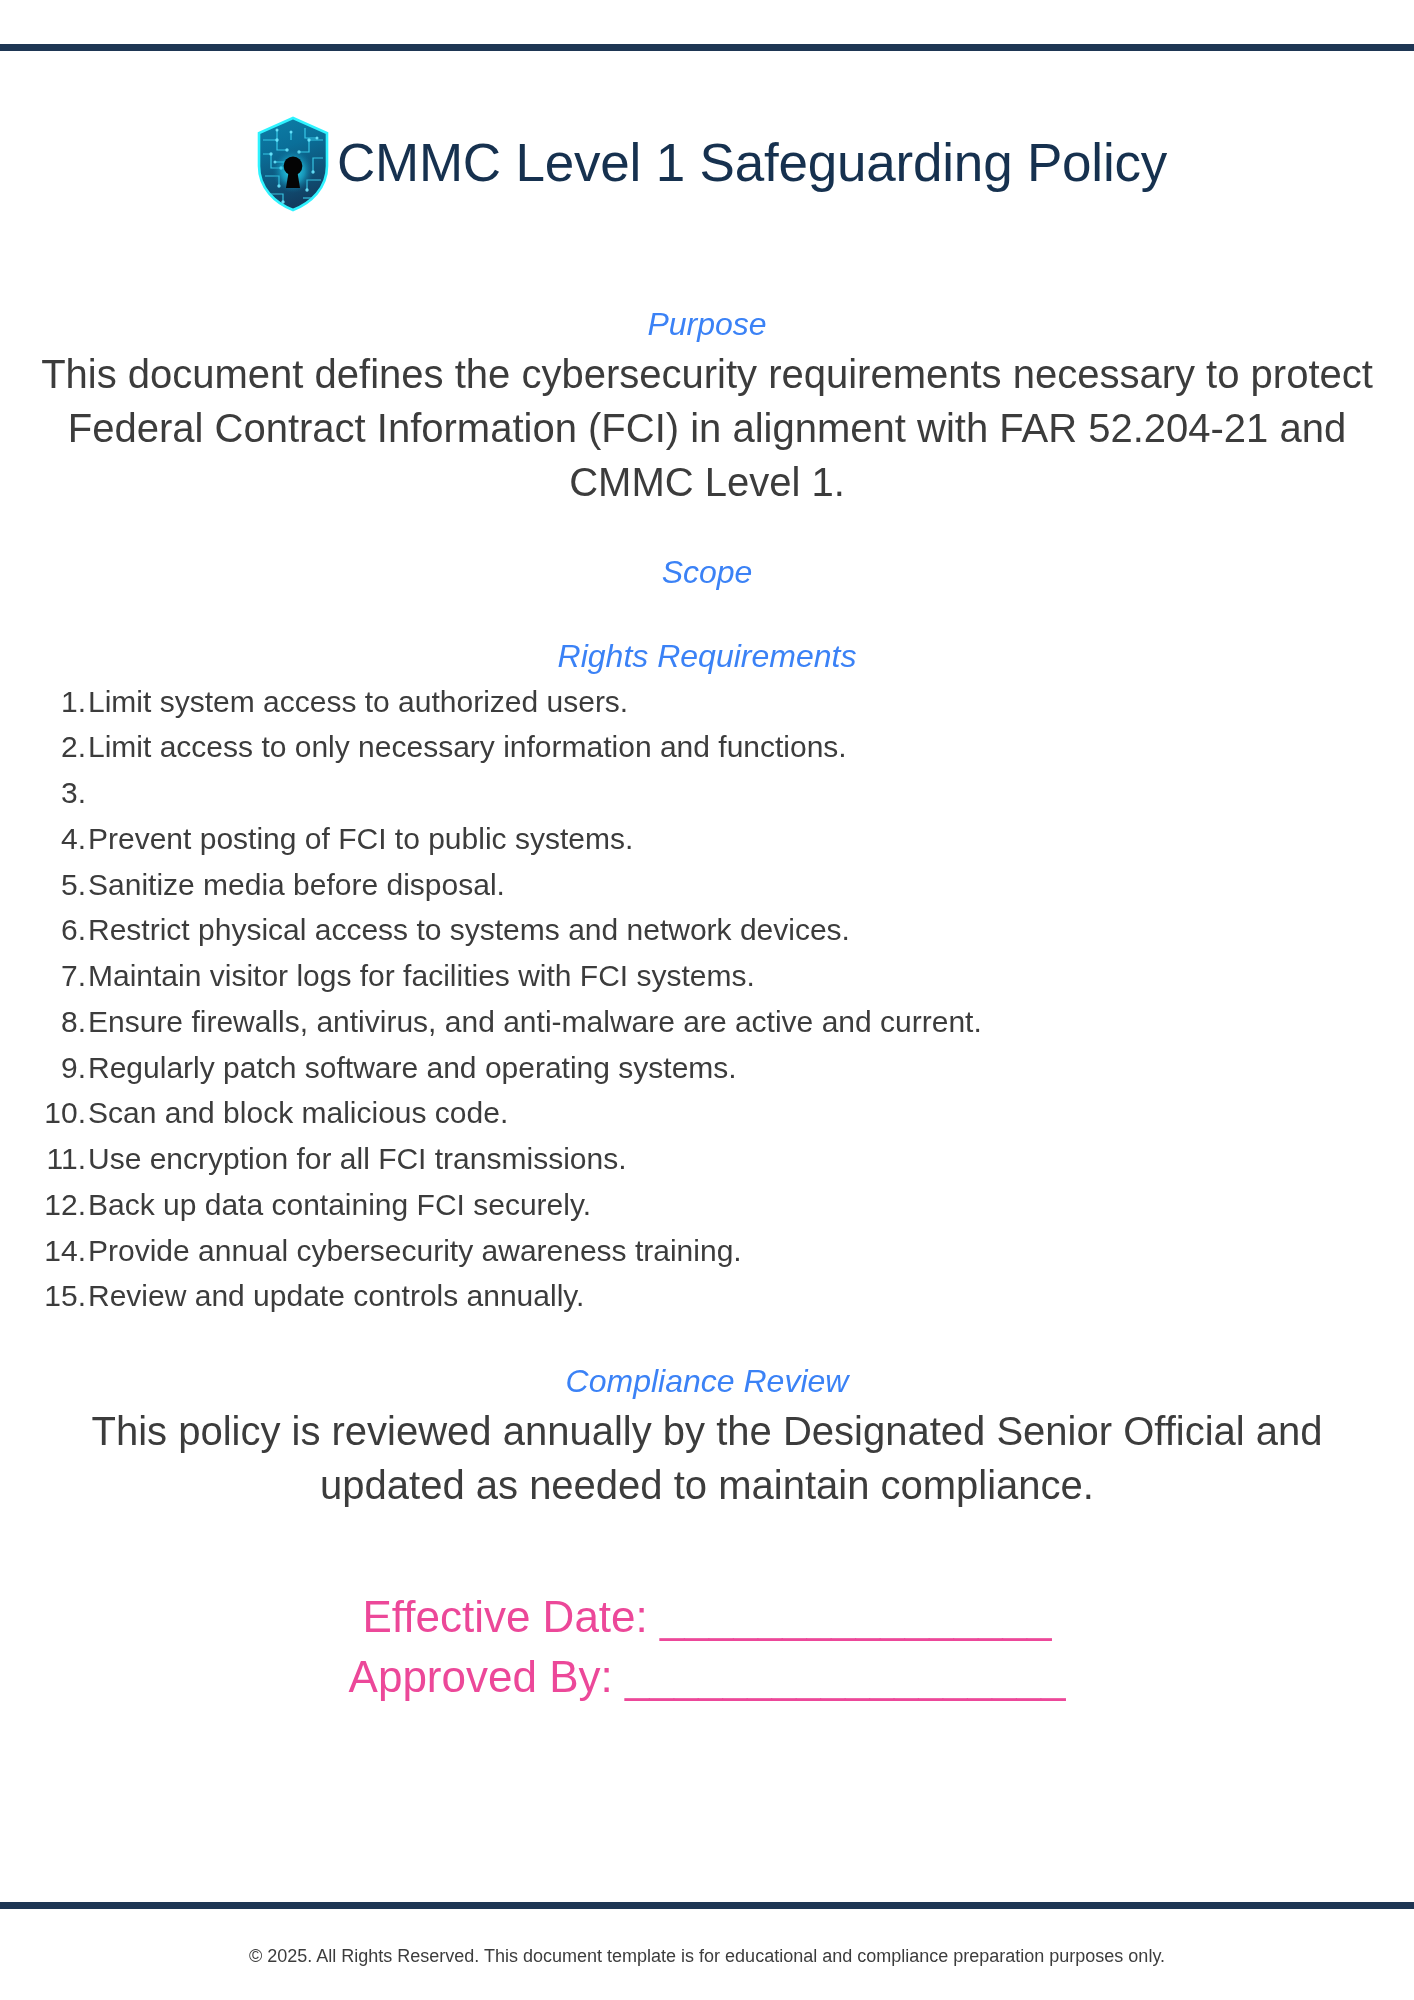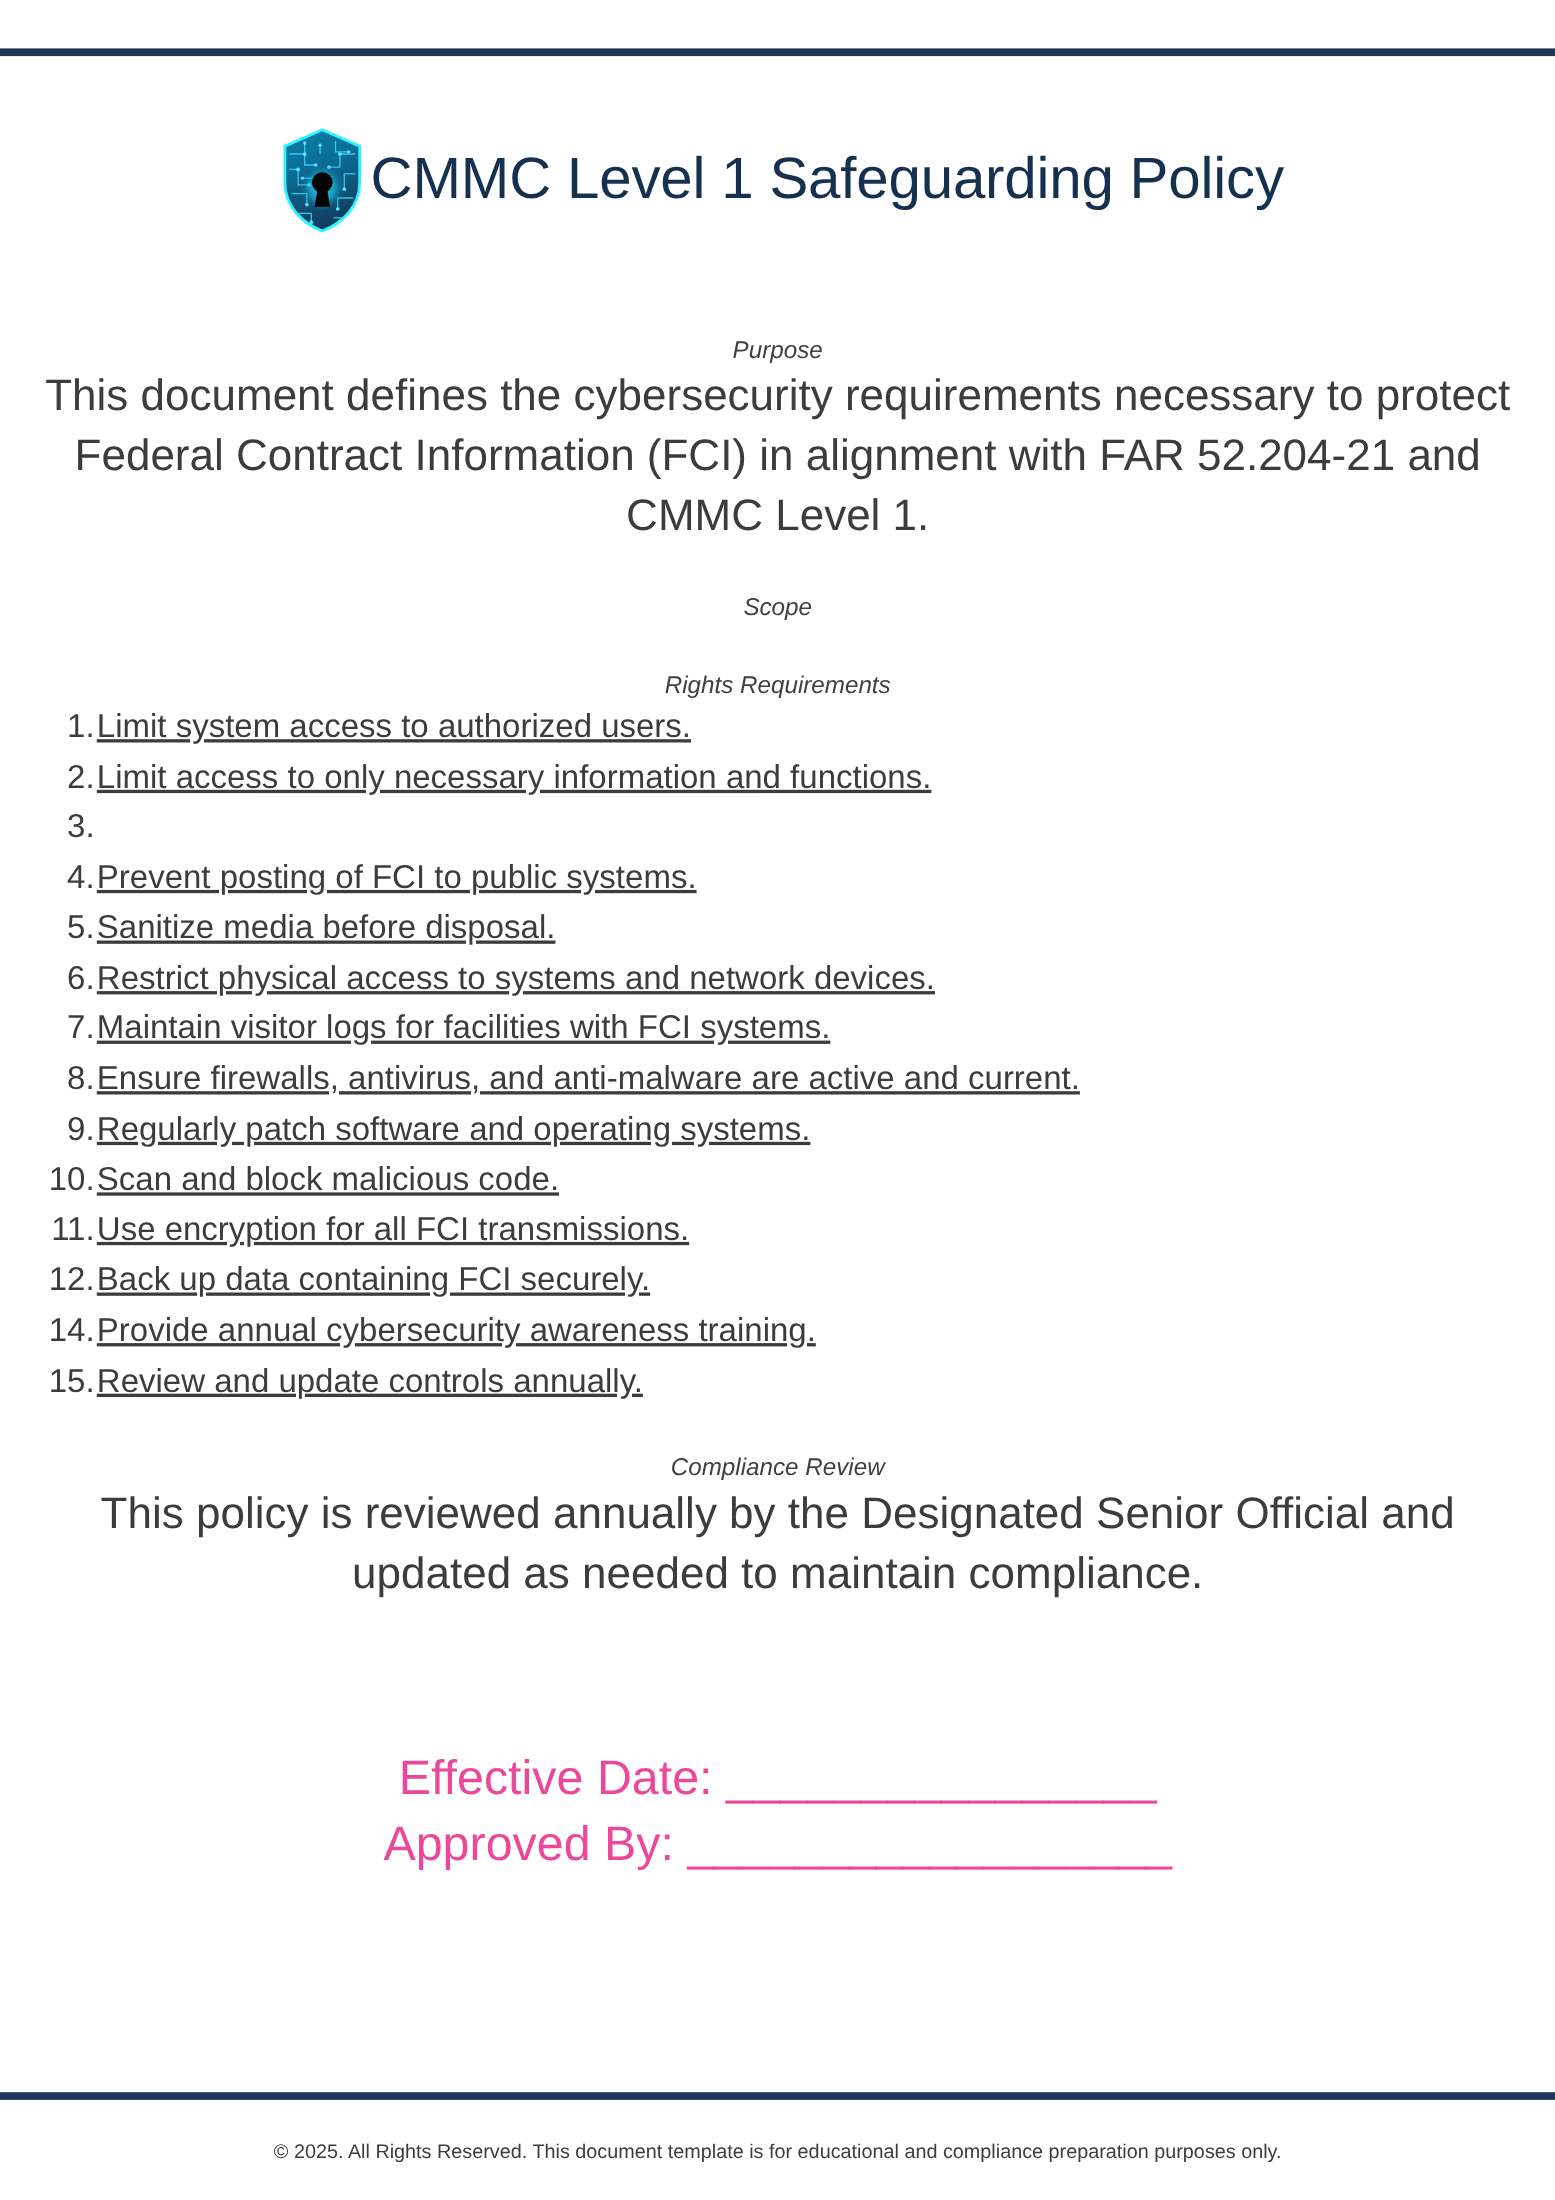--- a/index.html
+++ b/index.html
@@ -62,22 +62,22 @@
   
   .body-wrap {
     position: absolute;
     top: 303px;
     left: 0;
     width: 1414px;
     text-align: center;
   }
   .section-head {
     font-style: italic;
-    font-size: 22px;
-    color: #404040;
+    font-size: 32px;
+    color: #3b82f6;
     line-height: 1.36;
     margin: 0;
   }
   .para {
     font-size: 40px;
     color: #3c3c3c;
     line-height: 1.36;
     margin: 0 auto;
     max-width: 1370px;
     padding: 0 14px;
@@ -105,21 +105,20 @@
     padding-left: 28px;
   }
   .req-num {
     flex: 0 0 auto;
     width: 58px;
     text-align: right;
     padding-right: 2px;
   }
   .req-text {
     flex: 0 1 auto;
-    text-decoration: underline;
   }
 
   
   .sign-wrap {
     position: absolute;
     top: 1587px;
     left: 0;
     width: 1414px;
     text-align: center;
   }

